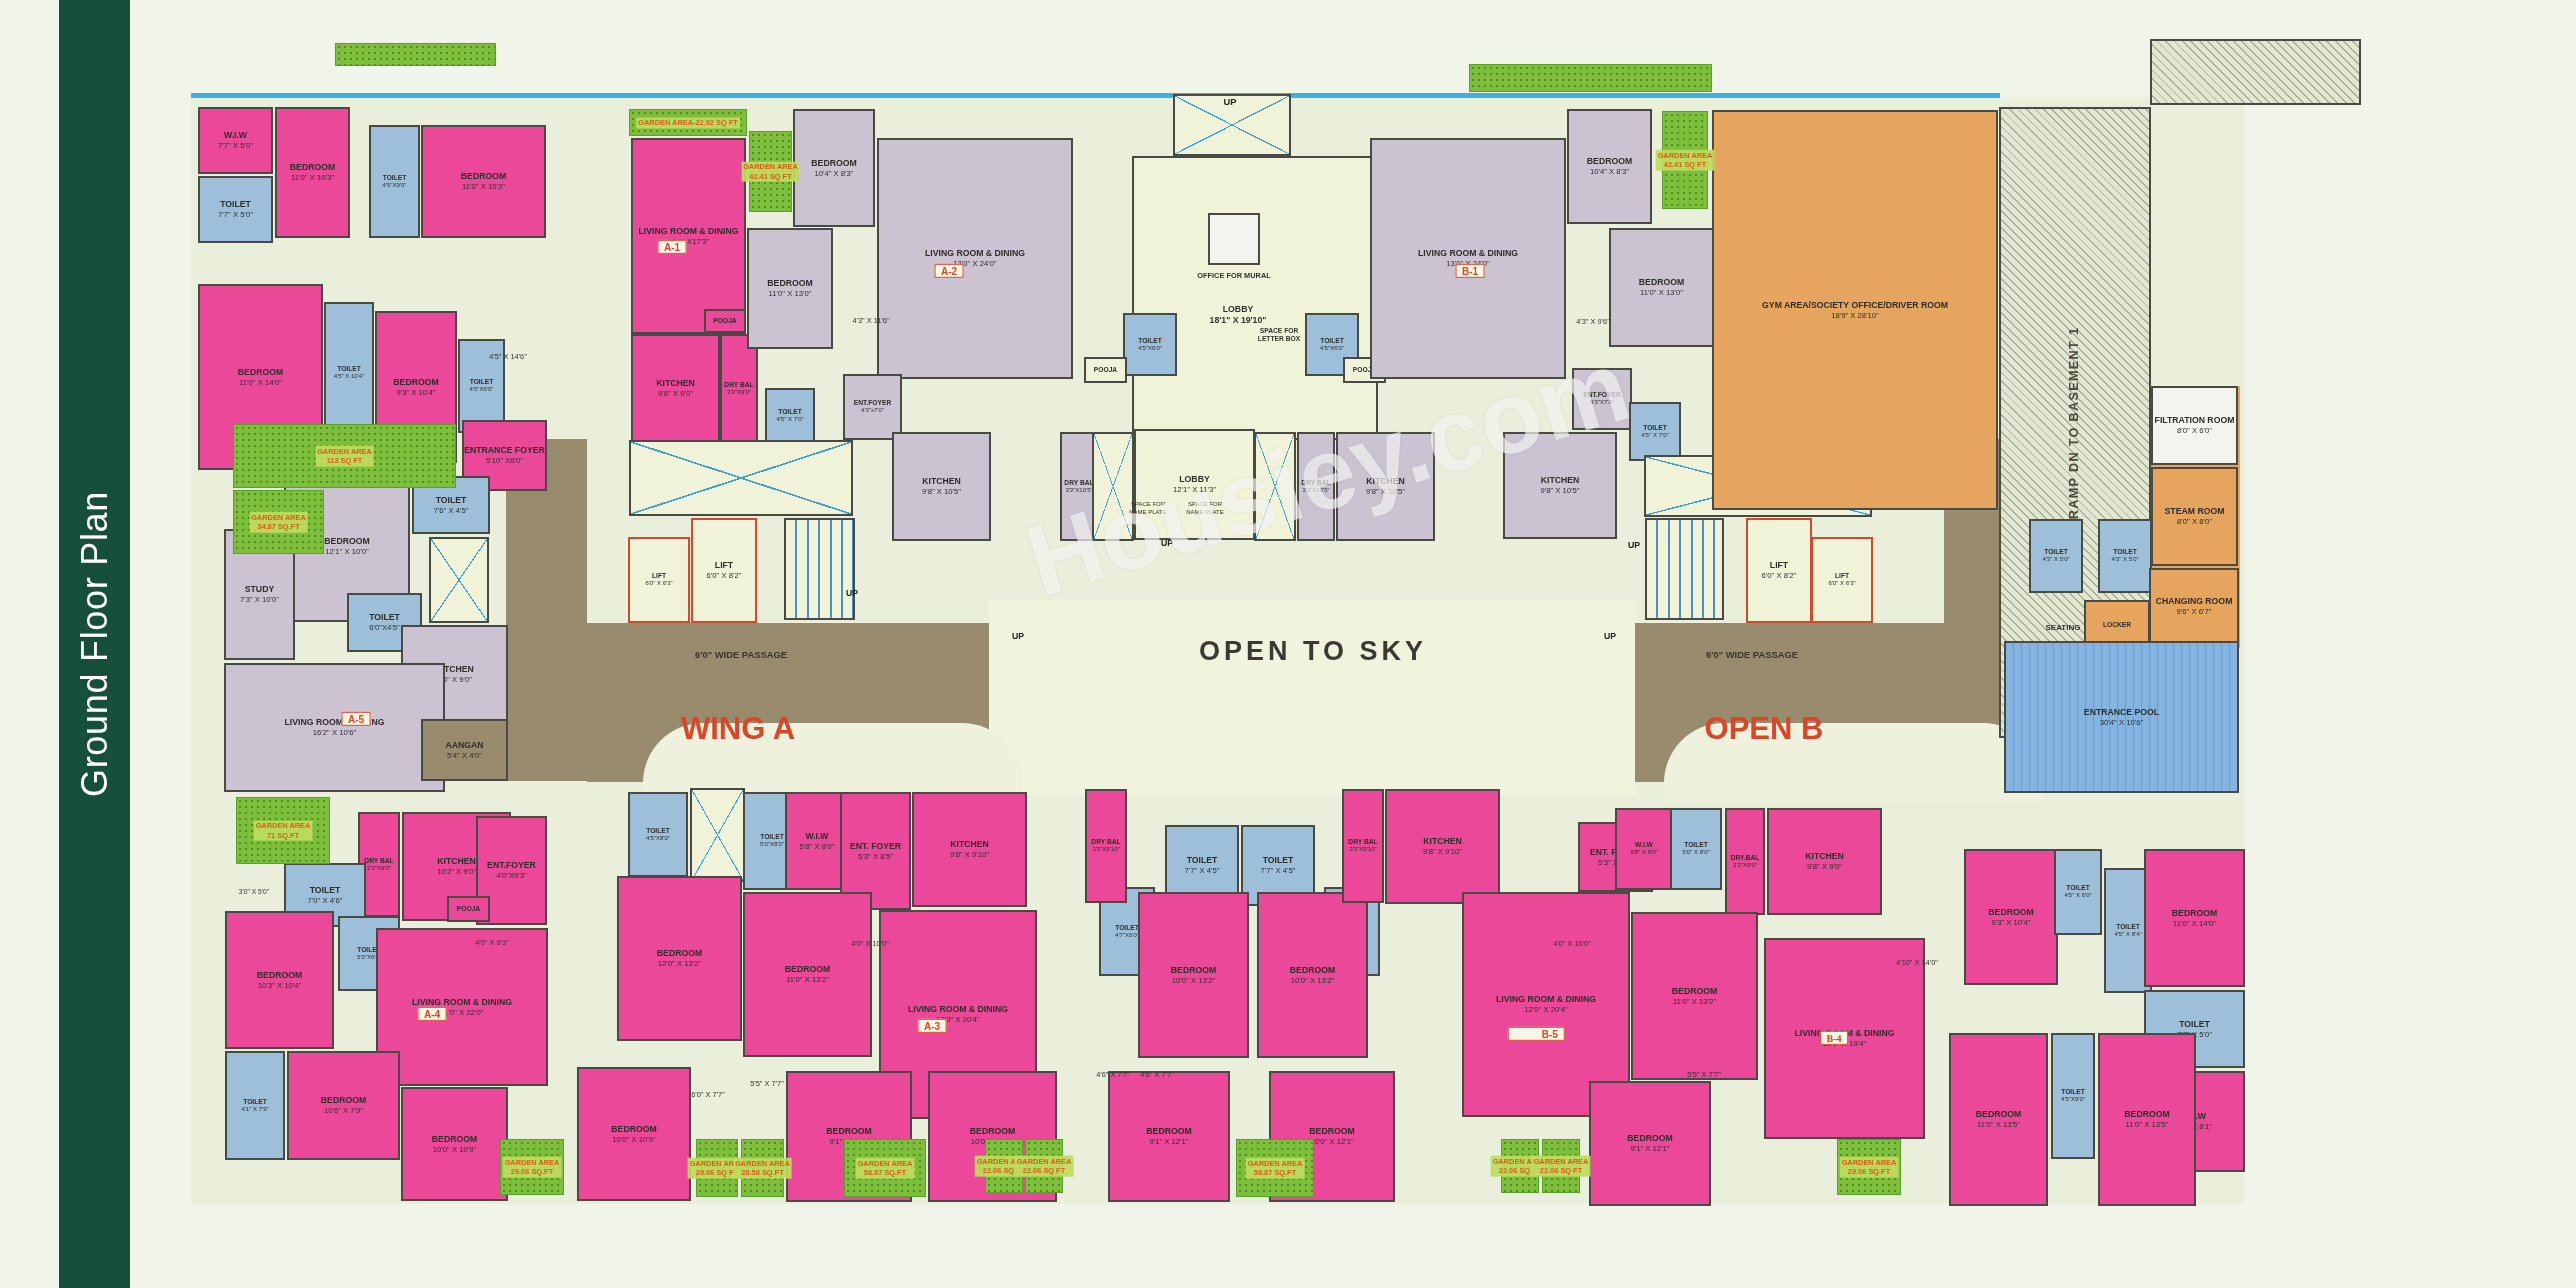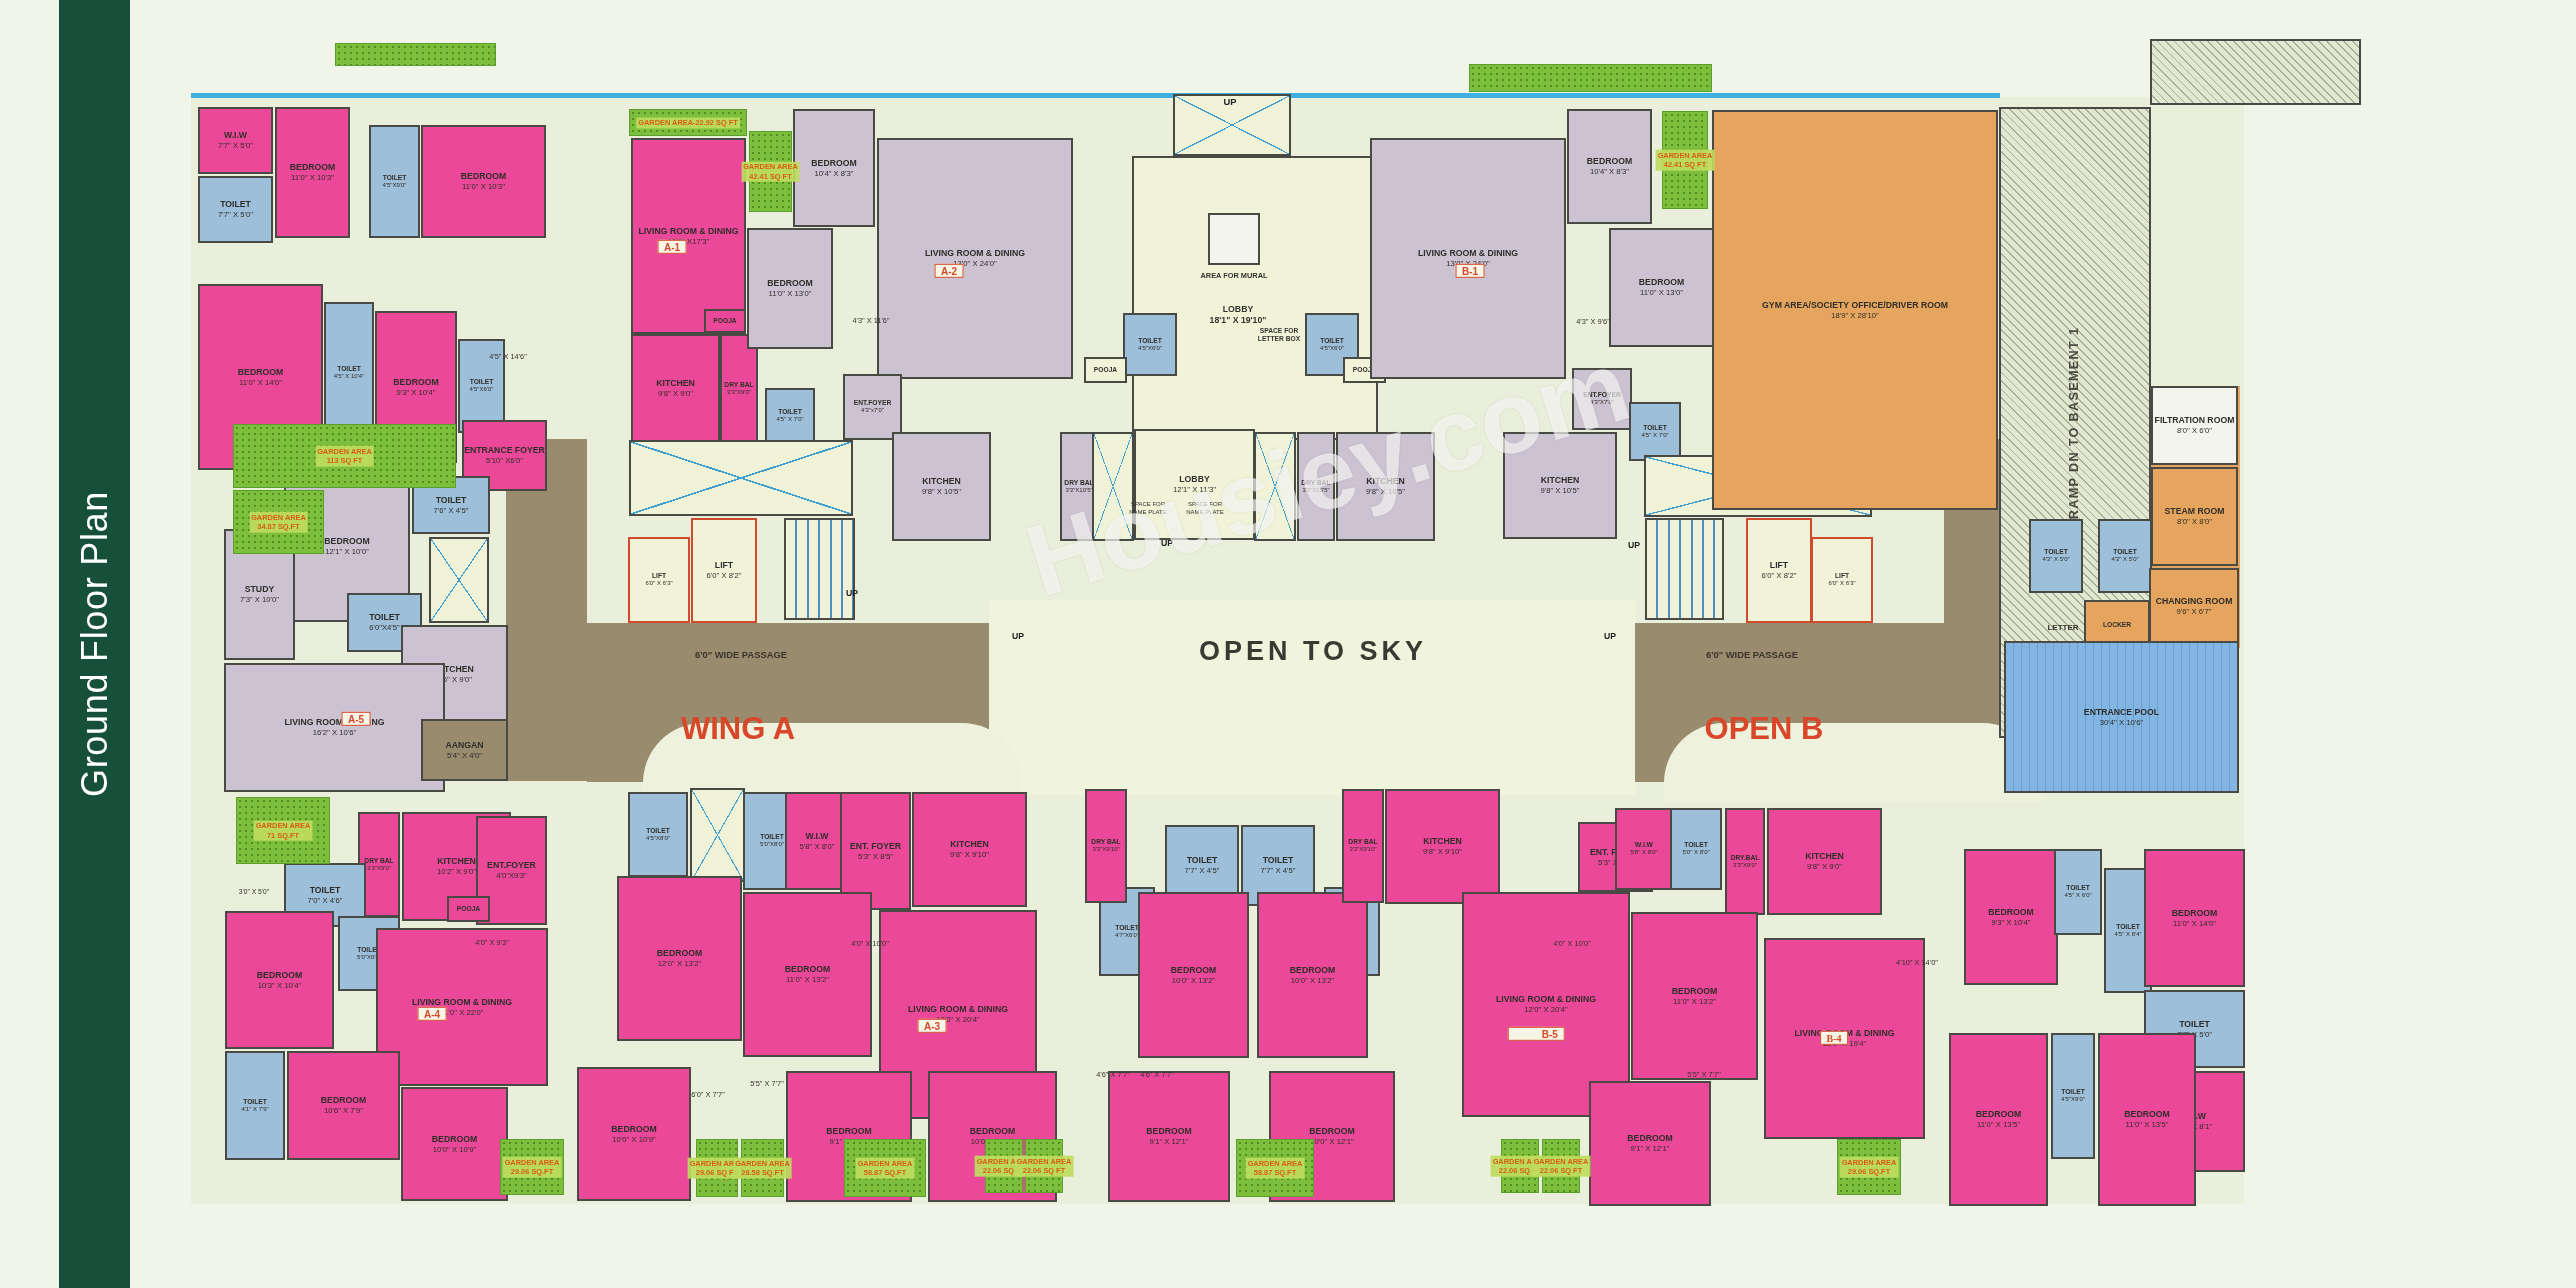--- a/index.html
+++ b/index.html
@@ -584,30 +584,30 @@
       <div class="abs f-garden" style="left: 1469px; top: 64px; width: 243px; height: 28px;"></div>
       <div class="flabel" style="left: 1230px; top: 102px; font-size: 9.4px; color: rgb(34, 34, 34); font-weight: 700;">UP</div>
       <div class="flabel" style="left: 852px; top: 593px; font-size: 8.7px; color: rgb(34, 34, 34); font-weight: 700;">UP</div>
       <div class="flabel" style="left: 1634px; top: 545px; font-size: 8.7px; color: rgb(34, 34, 34); font-weight: 700;">UP</div>
       <div class="flabel" style="left: 1018px; top: 636px; font-size: 8.7px; color: rgb(34, 34, 34); font-weight: 700;">UP</div>
       <div class="flabel" style="left: 1610px; top: 636px; font-size: 8.7px; color: rgb(34, 34, 34); font-weight: 700;">UP</div>
       <div class="flabel" style="left: 1167px; top: 543px; font-size: 8.7px; color: rgb(34, 34, 34); font-weight: 700;">UP</div>
       <div class="flabel" style="left: 741px; top: 655px; font-size: 9.4px; color: rgb(58, 52, 42); font-weight: 700;">6'0" WIDE PASSAGE</div>
       <div class="flabel" style="left: 1752px; top: 655px; font-size: 9.4px; color: rgb(58, 52, 42); font-weight: 700;">6'0" WIDE PASSAGE</div>
       <div class="flabel" style="left: 1313px; top: 652px; font-size: 27px; color: rgb(58, 58, 51); font-weight: 700; letter-spacing: 4px;">OPEN TO SKY</div>
-      <div class="flabel" style="left: 1234px; top: 276px; font-size: 7.4px; color: rgb(51, 51, 46); font-weight: 700;">AREA FOR MURAL</div>
+      <div class="flabel" style="left: 1234px; top: 276px; font-size: 7.4px; color: rgb(51, 51, 46); font-weight: 700;">OFFICE FOR MURAL</div>
       <div class="flabel" style="left: 1238px; top: 315px; font-size: 8.7px; color: rgb(51, 51, 46); font-weight: 700;">LOBBY
 18'1" X 19'10"</div>
       <div class="flabel" style="left: 1279px; top: 335px; font-size: 6.7px; color: rgb(51, 51, 46); font-weight: 700;">SPACE FOR
 LETTER BOX</div>
       <div class="flabel" style="left: 1148px; top: 508px; font-size: 6px; color: rgb(51, 51, 46); font-weight: 400;">SPACE FOR
 NAME PLATE</div>
       <div class="flabel" style="left: 1205px; top: 508px; font-size: 6px; color: rgb(51, 51, 46); font-weight: 400;">SPACE FOR
 NAME PLATE</div>
-      <div class="flabel" style="left: 2063px; top: 628px; font-size: 8px; color: rgb(51, 51, 46); font-weight: 700;">LETTER</div>
+      <div class="flabel" style="left: 2063px; top: 628px; font-size: 8px; color: rgb(51, 51, 46); font-weight: 700;">SEATING</div>
       <div class="flabel" style="left: 508px; top: 357px; font-size: 7.4px; color: rgb(51, 51, 46); font-weight: 400;">4'5" X 14'6"</div>
       <div class="flabel" style="left: 871px; top: 321px; font-size: 7.4px; color: rgb(51, 51, 46); font-weight: 400;">4'3" X 11'6"</div>
       <div class="flabel" style="left: 1593px; top: 322px; font-size: 7.4px; color: rgb(51, 51, 46); font-weight: 400;">4'3" X 9'6"</div>
       <div class="flabel" style="left: 254px; top: 892px; font-size: 6.7px; color: rgb(51, 51, 46); font-weight: 400;">3'0" X 5'0"</div>
       <div class="flabel" style="left: 492px; top: 943px; font-size: 7.4px; color: rgb(51, 51, 46); font-weight: 400;">4'0" X 9'3"</div>
       <div class="flabel" style="left: 870px; top: 944px; font-size: 7.4px; color: rgb(51, 51, 46); font-weight: 400;">4'0" X 10'0"</div>
       <div class="flabel" style="left: 1572px; top: 944px; font-size: 7.4px; color: rgb(51, 51, 46); font-weight: 400;">4'0" X 10'0"</div>
       <div class="flabel" style="left: 767px; top: 1084px; font-size: 7.4px; color: rgb(51, 51, 46); font-weight: 400;">5'5" X 7'7"</div>
       <div class="flabel" style="left: 708px; top: 1095px; font-size: 7.4px; color: rgb(51, 51, 46); font-weight: 400;">6'0" X 7'7"</div>
       <div class="flabel" style="left: 1113px; top: 1075px; font-size: 7.4px; color: rgb(51, 51, 46); font-weight: 400;">4'6" X 7'7"</div>

